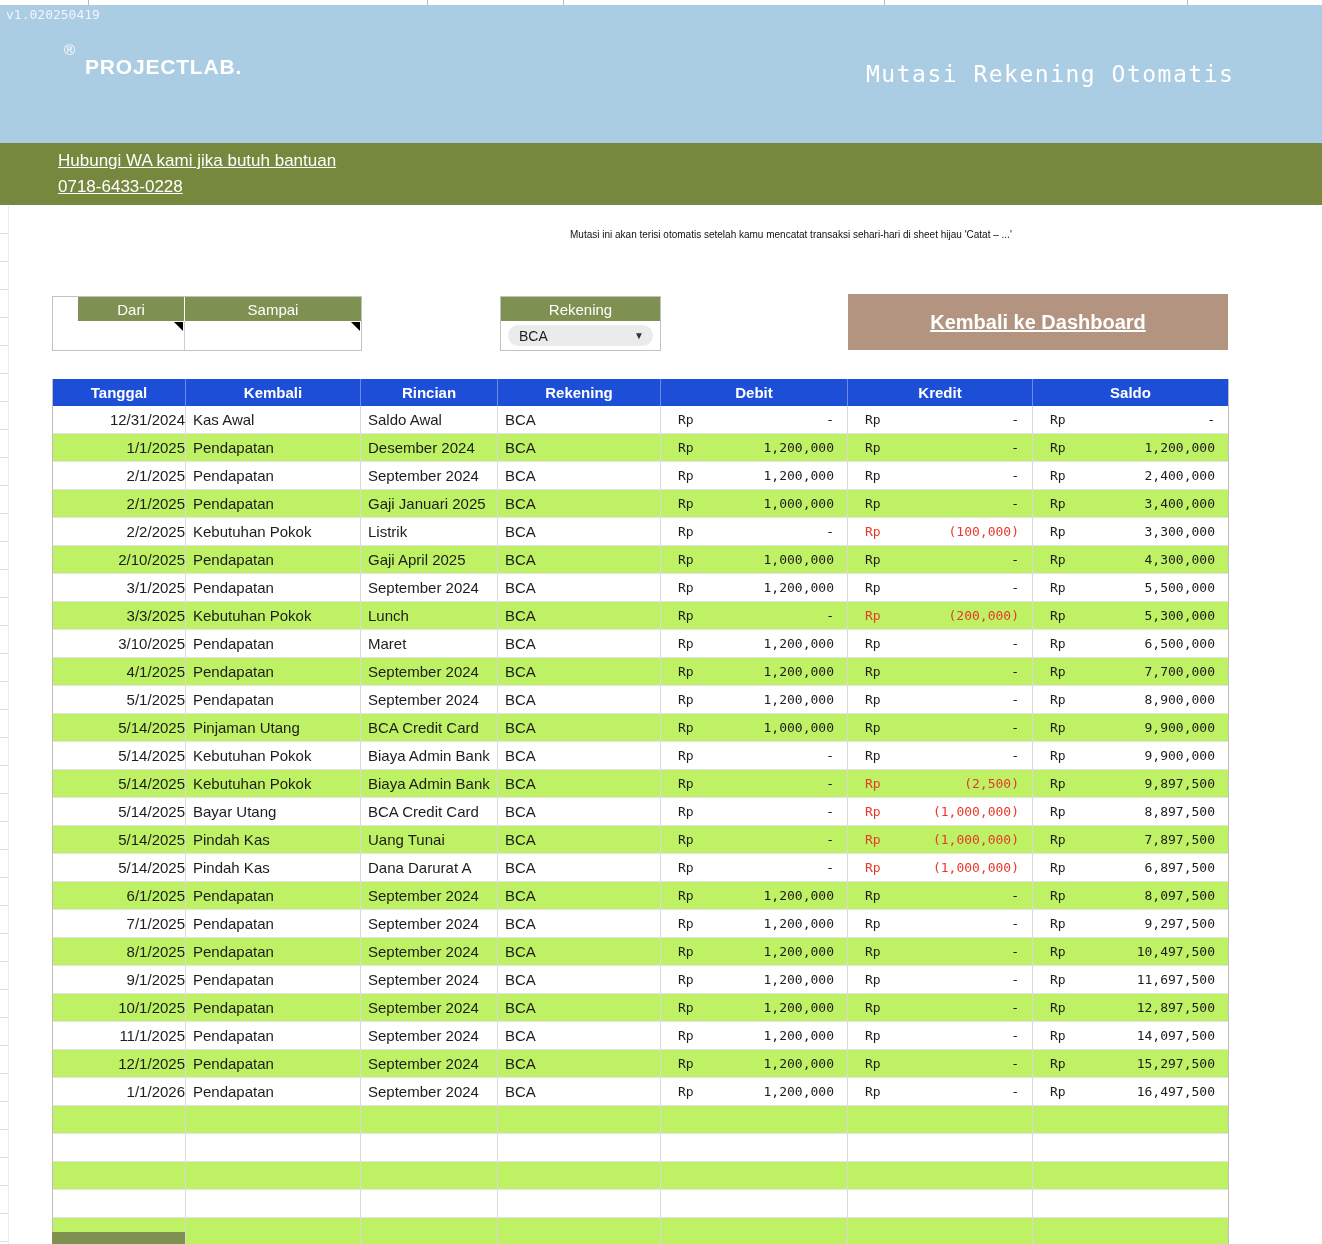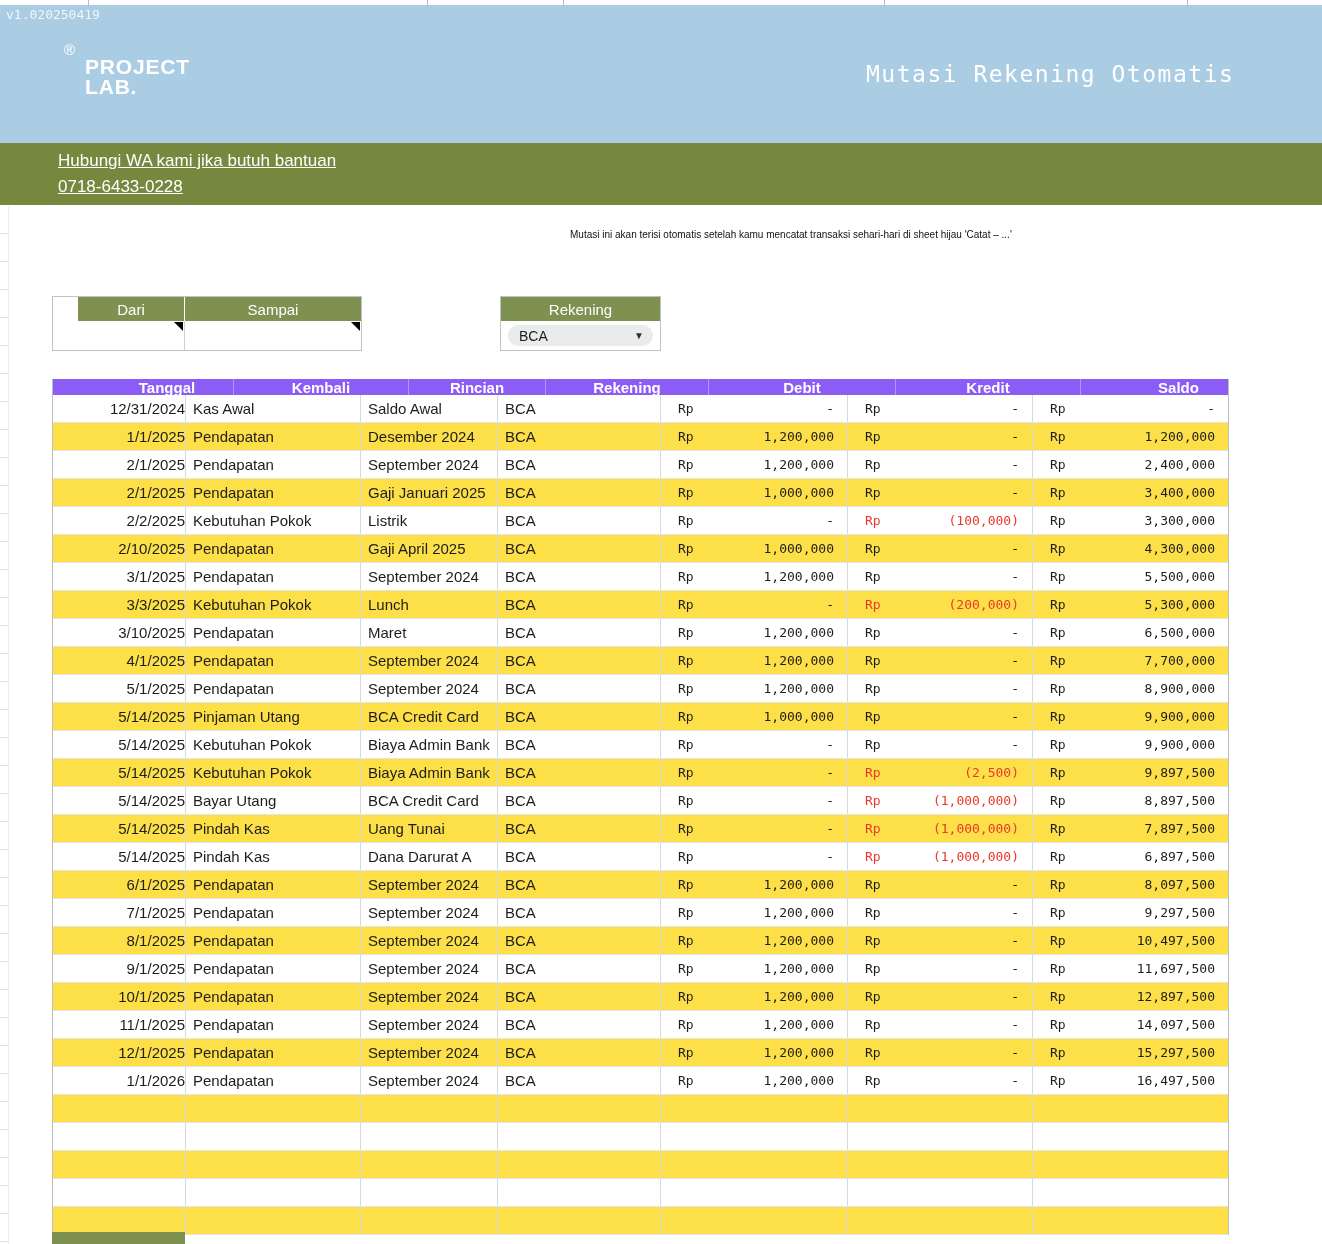--- a/index.html
+++ b/index.html
@@ -12,21 +12,21 @@
   .topstrip span{position:absolute;top:0;width:1px;height:5px;background:#b9b9b9;}
 
   
   .band-blue{position:absolute;left:0;top:5px;width:100%;height:138px;background:#abcde4;}
   .version{position:absolute;left:6px;top:2px;font-family:"DejaVu Sans Mono",monospace;
            font-size:13px;color:rgba(255,255,255,.82);}
   .logo{position:absolute;left:60px;top:32px;display:flex;align-items:flex-start;color:#fff;}
   .logo-main{font-family:"DejaVu Sans",sans-serif;font-weight:bold;font-size:58px;
              letter-spacing:-3px;line-height:1.1;}
   .logo-reg{font-size:15px;margin:4px 2px 0 4px;}
-  .logo-sub{display:flex;flex-direction:column;margin:20px 0 0 8px;
+  .logo-sub{display:flex;margin:20px 0 0 8px;
             font-weight:bold;font-size:21px;letter-spacing:.8px;line-height:.95;}
   .page-title{position:absolute;left:866px;top:56px;font-family:"DejaVu Sans Mono",monospace;
               font-size:23px;letter-spacing:1.5px;color:#fff;white-space:nowrap;}
 
   
   .band-olive{position:absolute;left:0;top:143px;width:100%;height:62px;background:#76883e;color:#fff;}
   .help-text{position:absolute;left:58px;top:8px;font-size:17px;text-decoration:underline;}
   .help-phone{position:absolute;left:58px;top:34px;font-size:17px;color:#fff;
               text-decoration:underline;cursor:pointer;}
 
@@ -58,28 +58,28 @@
 
   
   .dash-btn{position:absolute;left:848px;top:294px;width:380px;height:56px;background:#b29480;
             display:flex;align-items:center;justify-content:center;color:#fff;font-weight:bold;
             font-size:20px;text-decoration:underline;cursor:pointer;}
 
   
   .table{position:absolute;left:52px;top:379px;width:1175px;
          border-left:1px solid #bdbdbd;border-right:1px solid #bdbdbd;box-sizing:content-box;}
   .thead{display:grid;grid-template-columns:133px 175px 137px 163px 187px 185px 195px;
-         height:16px;background:#8b5cf6;padding-left:48px;}
+         height:27px;background:#1d4ed8;}
   .thead div{color:#fff;font-weight:bold;font-size:15px;display:flex;align-items:center;
              justify-content:center;border-right:1px solid rgba(255,255,255,.35);
              box-sizing:border-box;}
   .thead div:last-child{border-right:none;}
   .trow{display:grid;grid-template-columns:133px 175px 137px 163px 187px 185px 195px;
         height:28px;background:#fff;border-bottom:1px solid #e4e4e4;box-sizing:border-box;}
-  .trow.alt{background:#fde047;text-align:center;}
+  .trow.alt{background:#bef264;text-align:center;}
   .trow>div{border-right:1px solid #d9d9d9;box-sizing:border-box;overflow:hidden;
             white-space:nowrap;display:flex;align-items:center;}
   .trow>div:last-child{border-right:none;}
   .c-date{justify-content:flex-end;font-size:15px;}
   .c-text{padding-left:7px;font-size:15px;}
   .c-money{font-family:"DejaVu Sans Mono",monospace;font-size:13px;
            justify-content:space-between;padding:0 13px 0 17px;}
   .c-money.neg{color:#e8382c;}
 
   
@@ -139,20 +139,21 @@
   <div class="filter-account">
     <div class="fa-head">Rekening</div>
     <div class="fa-body">
       <div class="pill">
         <span>BCA</span>
         <span class="caret">▼</span>
       </div>
     </div>
   </div>
 
+  <div class="dash-btn">Kembali ke Dashboard</div>
 
   <div class="table">
     <div class="thead">
       <div>Tanggal</div>
       <div>Kembali</div>
       <div>Rincian</div>
       <div>Rekening</div>
       <div>Debit</div>
       <div>Kredit</div>
       <div>Saldo</div>

